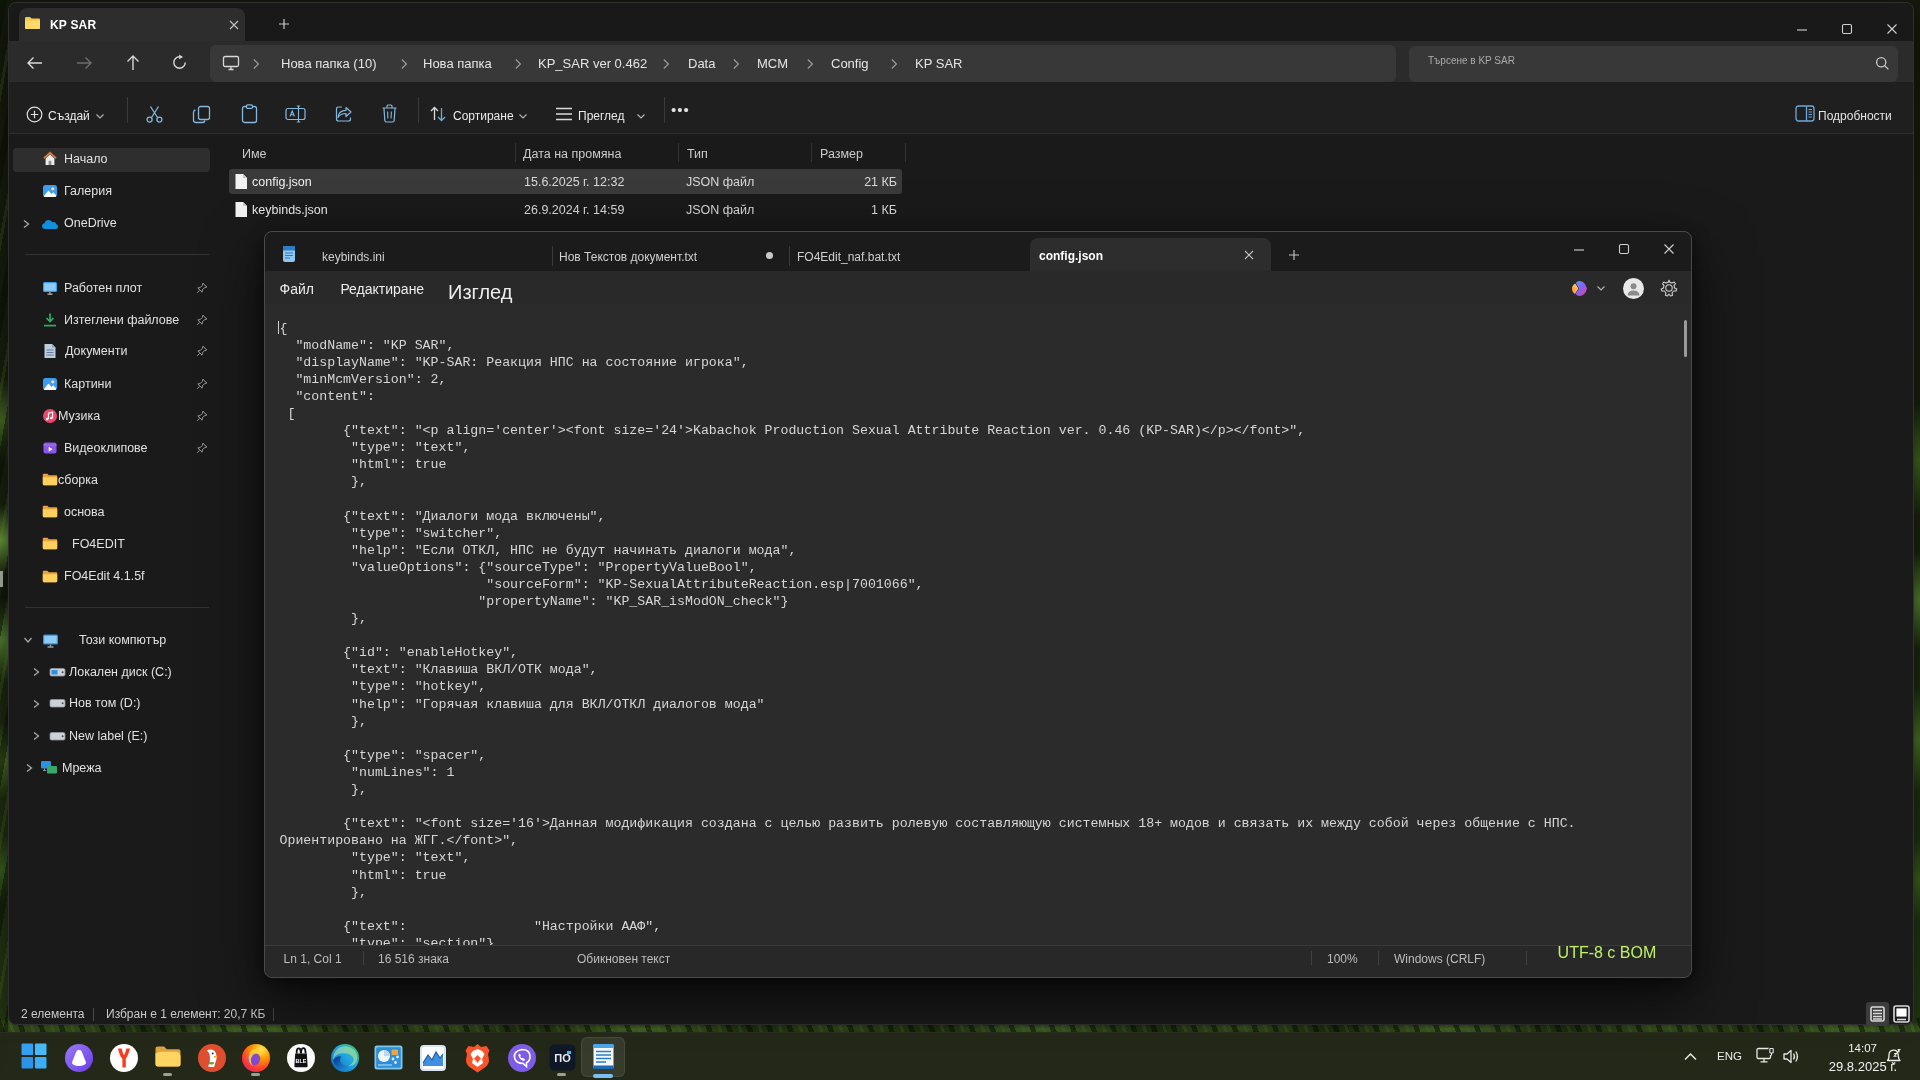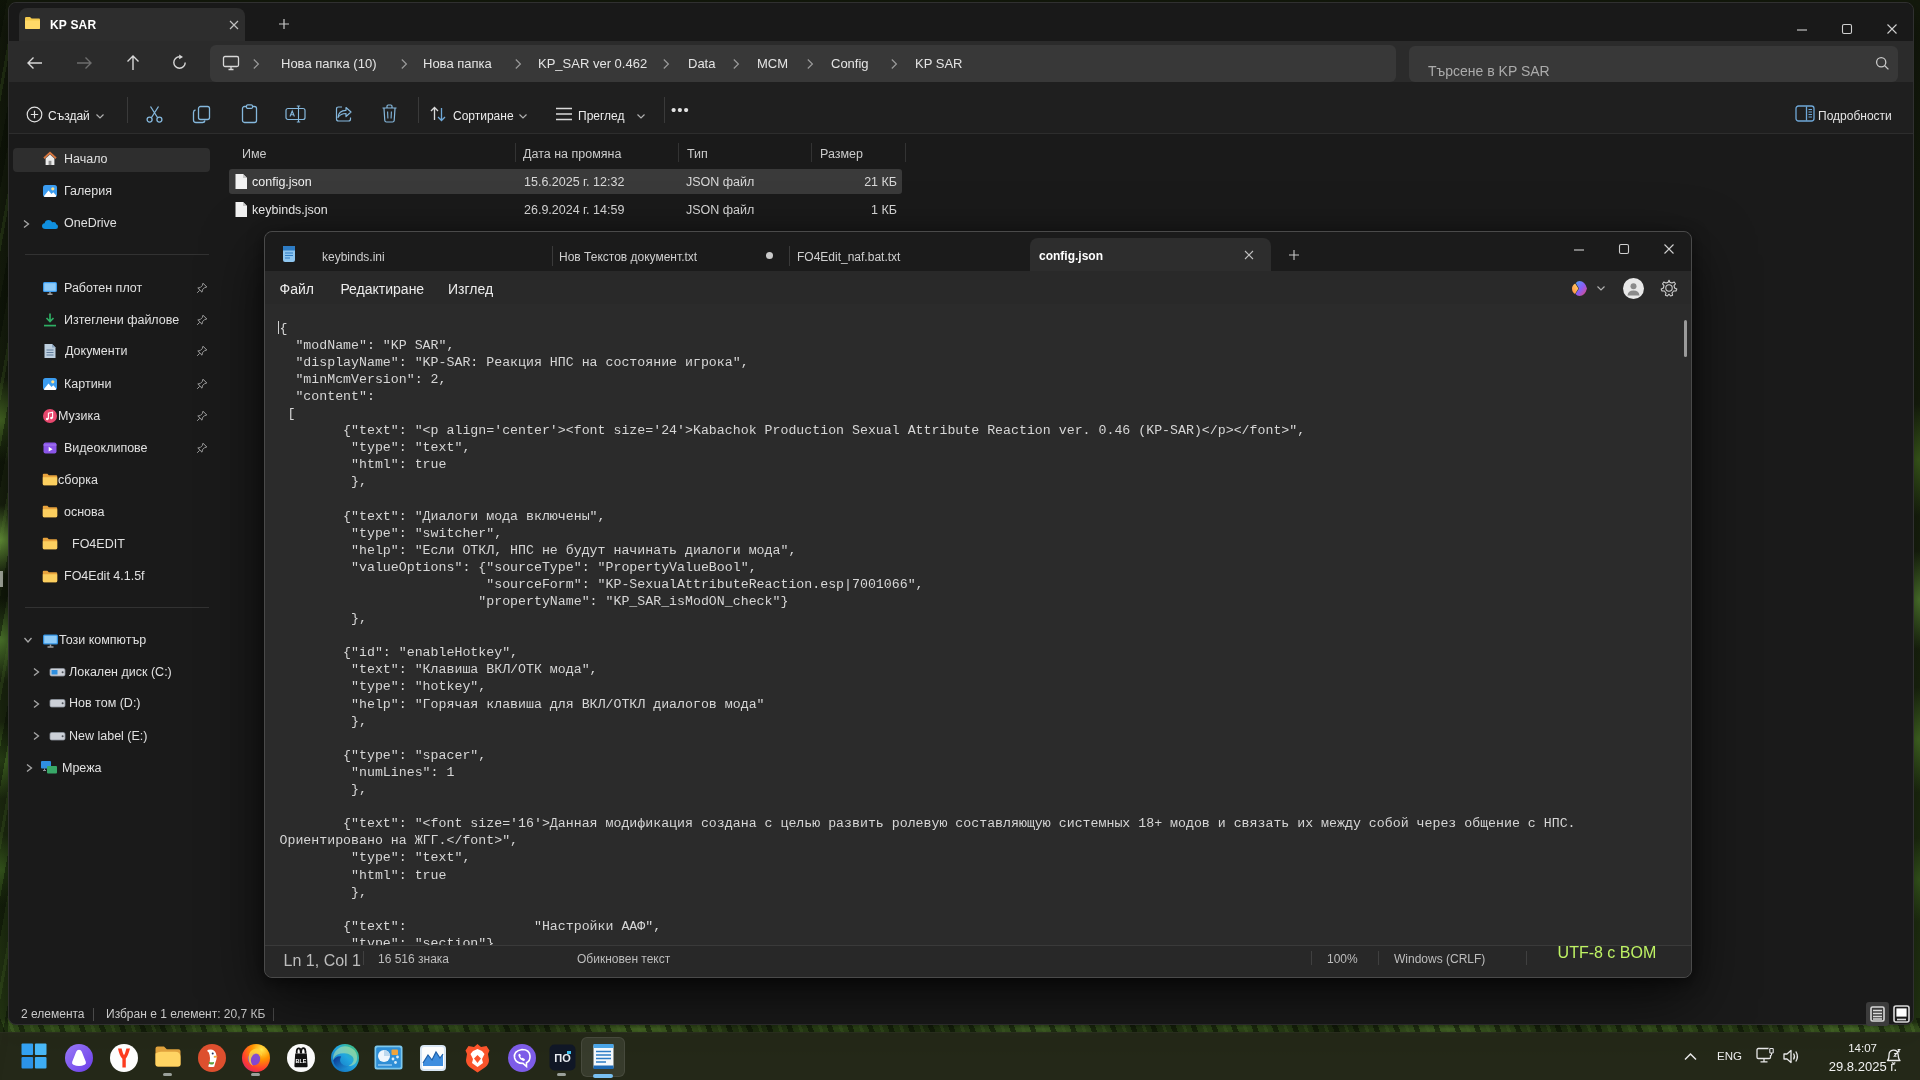--- a/index.html
+++ b/index.html
@@ -114,21 +114,21 @@
   <svg class="abs" style="left:797px;top:55px" width="8" height="12" viewBox="0 0 8 12">
       <path d="M1.8 1.5 L6.4 6 L1.8 10.5" stroke="#9a9a9a" stroke-width="1.2" fill="none"></path>
     </svg>
   <div class="abs crumb" style="left:822px;top:53px">Config</div>
   <svg class="abs" style="left:881px;top:55px" width="8" height="12" viewBox="0 0 8 12">
       <path d="M1.8 1.5 L6.4 6 L1.8 10.5" stroke="#9a9a9a" stroke-width="1.2" fill="none"></path>
     </svg>
   <div class="abs crumb" style="left:906px;top:53px">KP SAR</div>
 
   <div class="abs" style="left:1400px;top:43px;width:489px;height:36px;background:#383838;border-radius:6px"></div>
-  <div class="abs" style="left:1419px;top:60px;color:#ababab;font-size:14px">Търсене в KP SAR</div>
+  <div class="abs" style="left:1419px;top:52px;color:#ababab;font-size:10px">Търсене в KP SAR</div>
   <svg class="abs" style="left:1866px;top:53px" width="15" height="15" viewBox="0 0 15 15">
       <circle cx="6.2" cy="6.2" r="4.6" fill="none" stroke="#c9c9c9" stroke-width="1.3"></circle>
       <path d="M9.8 9.8 L13.4 13.4" stroke="#c9c9c9" stroke-width="1.3"></path>
     </svg>
 
   <div class="abs" style="left:0;top:79px;width:1904px;height:52px;background:#1f1f1f;border-bottom:1px solid #2d2d2d"></div>
   <svg class="abs" style="left:17px;top:103px" width="17" height="17" viewBox="0 0 17 17">
       <circle cx="8.5" cy="8.5" r="7.3" fill="none" stroke="#e0e0e0" stroke-width="1.2"></circle>
       <path d="M8.5 4.8 L8.5 12.2 M4.8 8.5 L12.2 8.5" stroke="#e0e0e0" stroke-width="1.2"></path>
     </svg>
@@ -327,21 +327,21 @@
   <div class="abs" style="left:16px;top:603.5px;width:184px;height:1px;background:#323232"></div>
   <svg class="abs" style="left:14px;top:633px" width="10" height="8" viewBox="0 0 10 8">
       <path d="M1.5 2 L5 6 L8.5 2" stroke="#a8a8a8" stroke-width="1.3" fill="none"></path>
     </svg>
   <div class="sbi" style="top:622px">
       <svg style="margin-left:29px" width="17" height="15" viewBox="0 0 17 15">
         <rect x="1" y="1.5" width="15" height="10" rx="1.5" fill="#2f8fe0"></rect>
         <rect x="2.2" y="2.7" width="12.6" height="7.6" fill="#8ecbf8"></rect>
         <path d="M5.5 14 L11.5 14 M8.5 11.5 L8.5 14" stroke="#9a9a9a" stroke-width="1.5"></path>
       </svg>
-      <span style="margin-left:0">Този компютър</span>
+      <span style="margin-left:20px">Този компютър</span>
     </div>
   <svg class="abs" style="left:23px;top:664px" width="8" height="10" viewBox="0 0 8 10">
       <path d="M2 1.5 L6.5 5 L2 8.5" stroke="#a8a8a8" stroke-width="1.3" fill="none"></path>
     </svg>
   <div class="sbi" style="top:653.5px">
       <svg style="margin-left:36px" width="17" height="14" viewBox="0 0 17 14">
         <rect x="1" y="3.5" width="15" height="7.5" rx="1.6" fill="#ccd0d7"></rect>
         <rect x="1" y="3.5" width="15" height="7.5" rx="1.6" fill="none" stroke="#8f959e" stroke-width=".8"></rect>
         <rect x="2.5" y="5" width="6" height="4.5" fill="#2f8fe0"></rect>
         <circle cx="13.6" cy="7.2" r="1" fill="#4c5158"></circle>
@@ -456,21 +456,21 @@
   <svg class="abs" style="left:1352.5px;top:11px" width="12" height="12" viewBox="0 0 12 12">
       <rect x="1.5" y="1.5" width="9" height="9" rx="1.5" fill="none" stroke="#d0d0d0" stroke-width="1.1"></rect>
     </svg>
   <svg class="abs" style="left:1398px;top:11px" width="12" height="12" viewBox="0 0 12 12">
       <path d="M1.5 1.5 L10.5 10.5 M10.5 1.5 L1.5 10.5" stroke="#d0d0d0" stroke-width="1.1"></path>
     </svg>
 
   <div class="abs" style="left:0;top:39px;width:1426px;height:33px;background:#292929"></div>
   <div class="abs" style="left:14.6px;top:48.5px;color:#ececec;font-size:14px">Файл</div>
   <div class="abs" style="left:75.4px;top:48.5px;color:#ececec;font-size:14px">Редактиране</div>
-  <div class="abs" style="left:183px;top:48.5px;color:#ececec;font-size:14px">Изглед</div>
+  <div class="abs" style="left:183px;top:48.5px;color:#ececec;font-size:20px">Изглед</div>
   <svg class="abs" style="left:1306px;top:48px" width="17" height="17" viewBox="0 0 17 17">
       <defs>
         <linearGradient id="cp1" x1="0" y1="0" x2="1" y2="1">
           <stop offset="0" stop-color="#4ba0f4"></stop>
           <stop offset=".5" stop-color="#8b5cf6"></stop>
           <stop offset="1" stop-color="#e8486e"></stop>
         </linearGradient>
         <linearGradient id="cp2" x1="1" y1="0" x2="0" y2="1">
           <stop offset="0" stop-color="#ffd76e"></stop>
           <stop offset="1" stop-color="#ff8a3c"></stop>
@@ -525,21 +525,21 @@
 Ориентировано на ЖГГ.&lt;/font&gt;",
          "type": "text",
          "html": true
          },
 
         {"text":                "Настройки ААФ",
          "type": "section"},</pre>
   <div class="abs" style="left:1418.5px;top:87.5px;width:3px;height:37px;background:#9a9a9a;border-radius:2px"></div>
 
   <div class="abs" style="left:0;top:713px;width:1426px;height:32px;background:#282828;border-top:1px solid #3a3a3a;border-radius:0 0 8px 8px"></div>
-  <div class="abs" style="left:18.6px;top:720px;color:#bdbdbd;font-size:16px">Ln 1, Col 1</div>
+  <div class="abs" style="left:18.6px;top:720px;color:#bdbdbd;font-size:12px">Ln 1, Col 1</div>
   <div class="sep-v" style="left:98px;top:719px;height:14px;background:#404040"></div>
   <div class="abs" style="left:113px;top:720px;color:#bdbdbd;font-size:12px">16 516 знака</div>
   <div class="abs" style="left:312px;top:720px;color:#bdbdbd;font-size:12px">Обикновен текст</div>
   <div class="sep-v" style="left:1046px;top:719px;height:14px;background:#404040"></div>
   <div class="abs" style="left:1062px;top:720px;color:#bdbdbd;font-size:12px">100%</div>
   <div class="sep-v" style="left:1113px;top:719px;height:14px;background:#404040"></div>
   <div class="abs" style="left:1129px;top:720px;color:#bdbdbd;font-size:12px">Windows (CRLF)</div>
   <div class="sep-v" style="left:1261px;top:719px;height:14px;background:#404040"></div>
   <div class="abs" style="left:1292.6px;top:712px;color:#bef264;font-size:16px">UTF-8 с BOM</div>
 </div>

